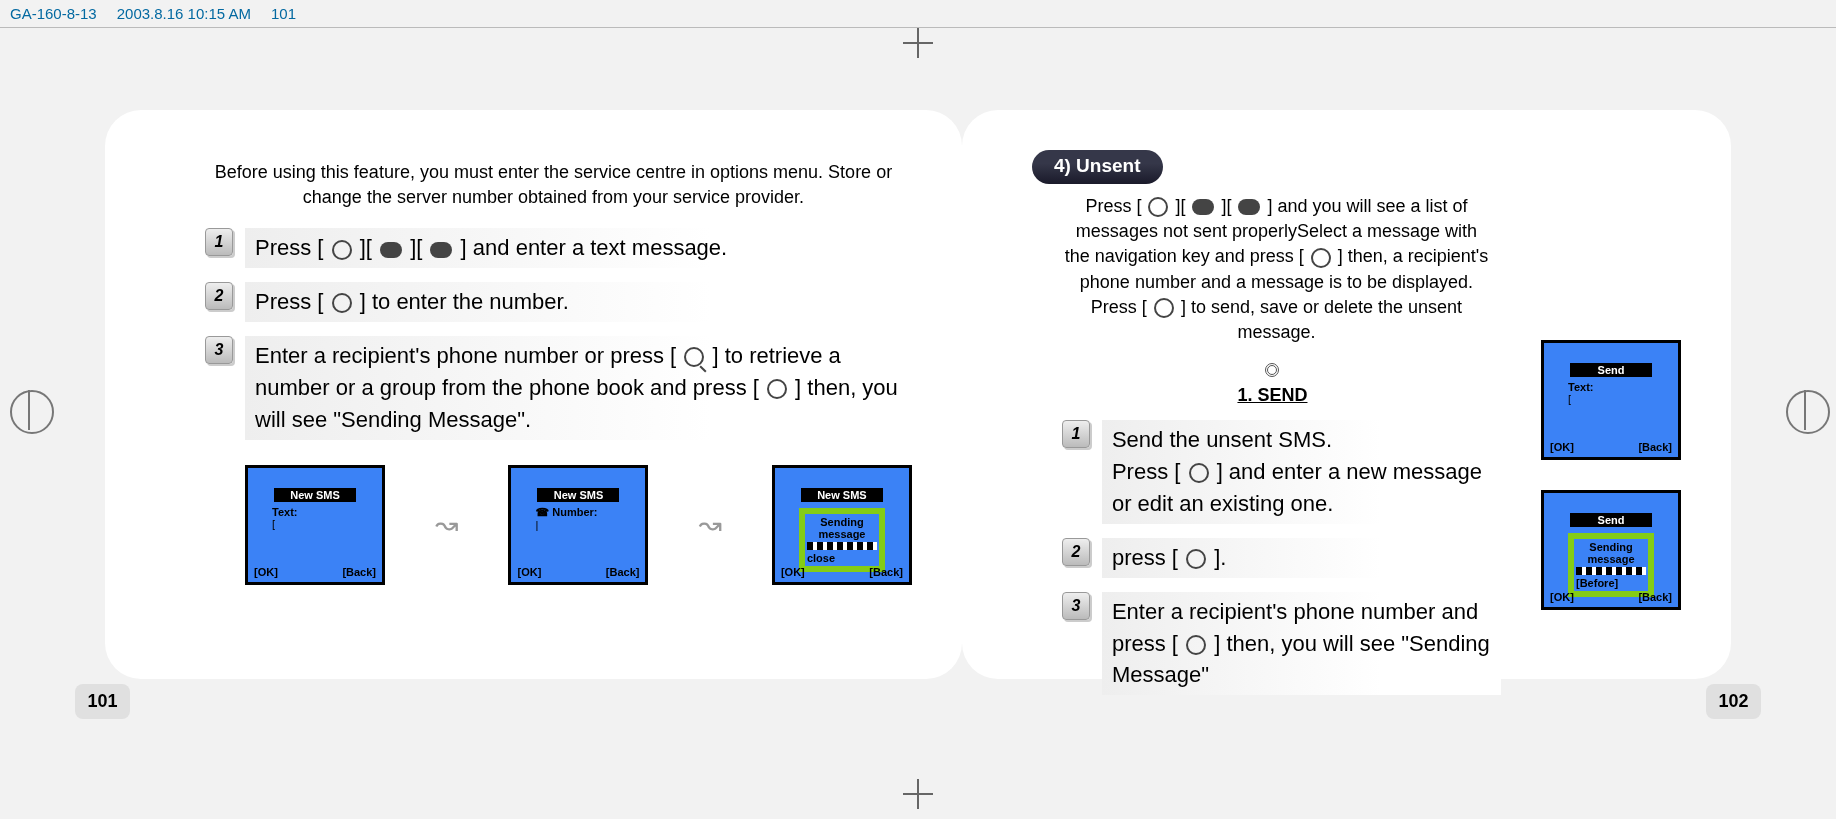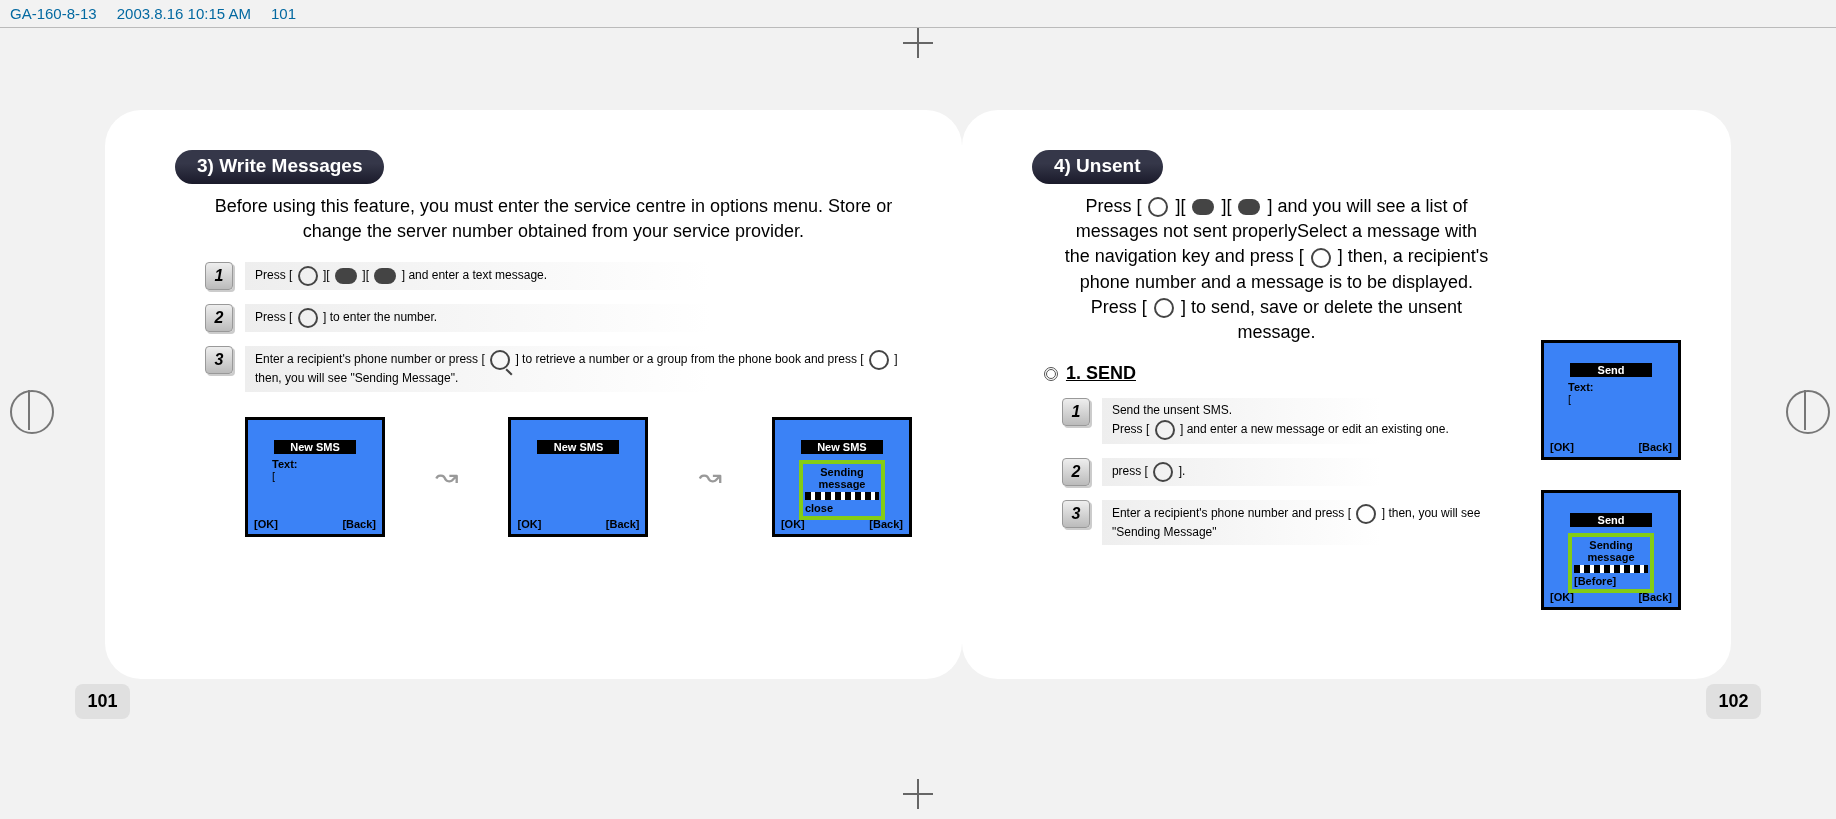--- a/index.html
+++ b/index.html
@@ -58,57 +58,57 @@
 
   .step { display:flex; gap:12px; margin:14px 0 6px 30px; align-items:flex-start; }
   .step-num {
     width:28px; height:28px; flex:none;
     background:linear-gradient(#eee,#bbb);
     border:1px solid #999; border-radius:4px;
     display:flex; align-items:center; justify-content:center;
     font-weight:bold; font-style:italic; box-shadow:2px 2px 0 #ccc;
   }
   .step-text {
-    flex:1; font-size:12px; line-height:1.45;
+    flex:1; font-size:22px; line-height:1.45;
     padding:4px 10px;
   }
   .step-text.shaded { background:linear-gradient(to right,#eee 0%, #fff 70%); }
 
   .icon-btn {
     display:inline-block; width:22px; height:16px; vertical-align:middle;
     background:#444; border-radius:8px; margin:0 2px;
     position:relative;
   }
   .icon-circle {
     display:inline-block; width:20px; height:20px; vertical-align:middle;
     border:2px solid #444; border-radius:50%; margin:0 2px; position:relative;
   }
   .icon-circle.magnify:after{
     content:""; position:absolute; right:-5px; bottom:-5px; width:8px; height:2px; background:#444; transform:rotate(45deg);
   }
 
-  .sub-bullet { display:flex; gap:8px; align-items:center; margin:18px 0 4px 12px; }
+  .sub-bullet { display:flex; gap:8px; align-items:center; margin:18px 0 4px 12px;flex-direction:column; }
   .sub-bullet .dot { width:14px; height:14px; border:3px double #555; border-radius:50%; }
   .sub-bullet .lbl { font-weight:bold; font-size:18px; text-decoration:underline; }
 
   
   .phones-row { display:flex; gap:50px; align-items:center; margin:25px 0 16px 70px; }
   .arrow { font-size:28px; color:#999; }
   .phone {
     width:140px; height:120px; border:3px solid #000; background:#3b82f6;
     font-size:11px; position:relative; padding:20px;
   }
   .phone .titlebar {
     background:#000; color:#fff; text-align:center; font-weight:bold;
     font-size:11px; padding:1px 0; margin:0 6px;
   }
   .phone .body { padding:4px 4px; height:70px; }
   .phone .softkeys { position:absolute; bottom:4px; left:6px; right:6px; display:flex; justify-content:space-between; font-weight:bold; }
   .phone .popup {
-    border:4px solid #84cc16; margin:6px 4px; text-align:center; font-weight:bold;
+    border:6px solid #84cc16; margin:6px 4px; text-align:center; font-weight:bold;
     padding:2px; font-size:11px;
   }
   .phone .bar { height:8px; background:repeating-linear-gradient(90deg,#000 0 6px,#fff 6px 10px); margin:2px 0;}
   .phone .closebtn { text-align:left; font-weight:bold; font-size:11px; }
 
   .right-page .phone-col { position:absolute; right:50px; top:230px; display:flex; flex-direction:column; gap:30px; }
 </style>
 </head>
 <body>
 
@@ -118,21 +118,20 @@
   <span>101</span>
 </div>
 <div class="crop-top"></div>
 <div class="crop-bottom"></div>
 <div class="crop-left"></div>
 <div class="crop-right"></div>
 
 <div class="spread">
 
   <div class="page left-page">
-    <div class="section-pill">3) Write Messages</div>
     <div class="intro">Before using this feature, you must enter the service centre in options menu. Store or change the server number obtained from your service provider.</div>
 
     <div class="step">
       <div class="step-num">1</div>
       <div class="step-text shaded">
         Press [ <span class="icon-circle"></span> ][ <span class="icon-btn"></span> ][ <span class="icon-btn"></span> ] and enter a text message.
       </div>
     </div>
 
     <div class="step">
@@ -157,20 +156,24 @@
           <div>[</div>
         </div>
         <div class="softkeys">
           <span>[OK]</span>
           <span>[Back]</span>
         </div>
       </div>
       <div class="arrow">↝</div>
       <div class="phone">
         <div class="titlebar">New SMS</div>
+        <div class="body">
+          <div style="font-weight:bold;">☎ <span>Number:</span></div>
+          <div>|</div>
+        </div>
         <div class="softkeys">
           <span>[OK]</span>
           <span>[Back]</span>
         </div>
       </div>
       <div class="arrow">↝</div>
       <div class="phone">
         <div class="titlebar">New SMS</div>
         <div class="popup">
           <div>Sending message</div>

